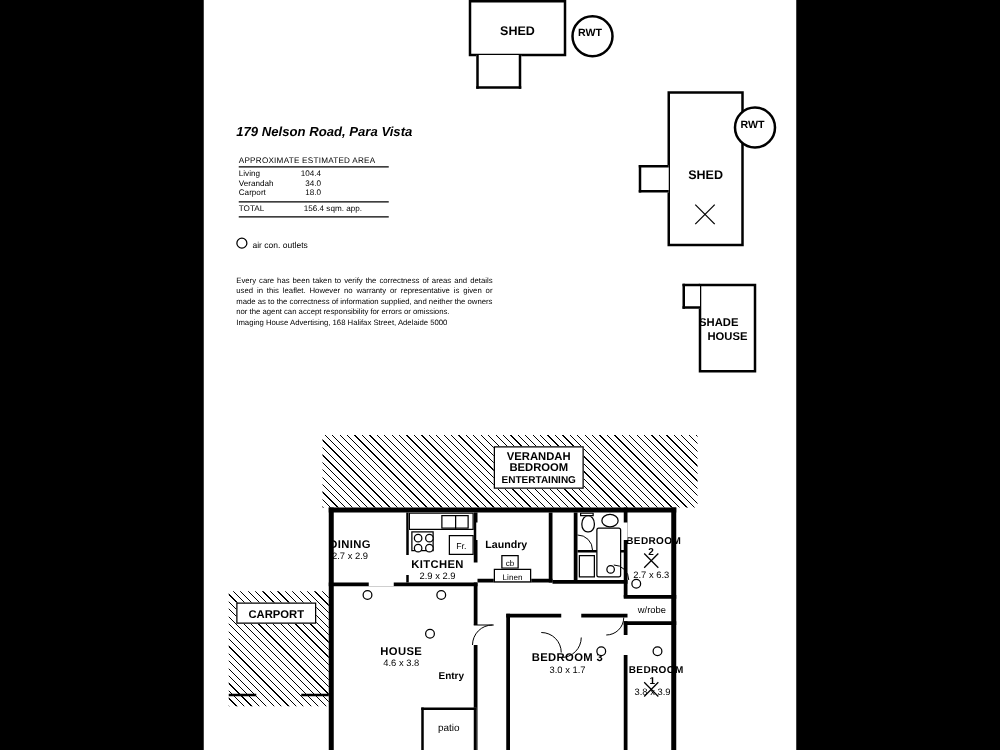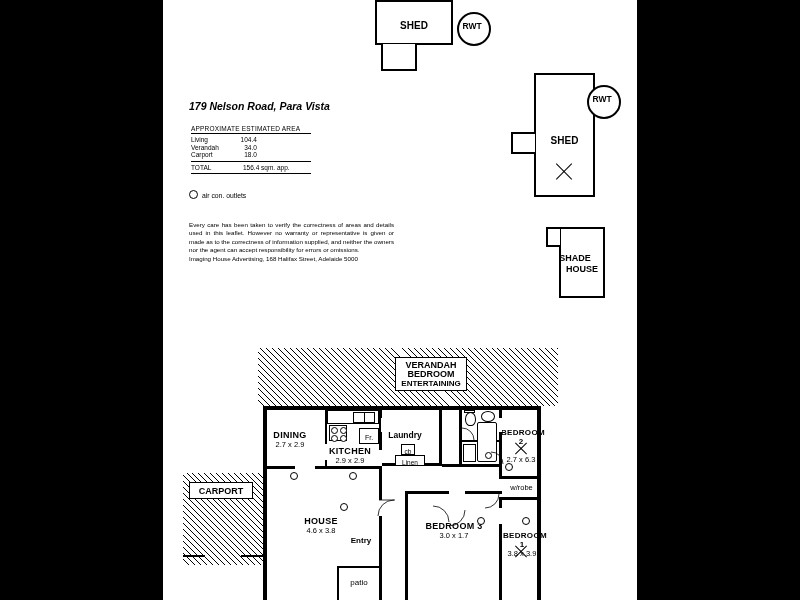--- a/index.html
+++ b/index.html
@@ -159,21 +159,21 @@
     <div class="bx" style="left:232px;top:455px;width:30px;height:11px;border-width:1px;"></div>
     <div class="lbl reg tiny" style="left:232px;top:457px;width:30px;">Linen</div>
 
     <div class="circ" style="left:302px;top:412px;width:9px;height:12px;border-radius:50% 50% 45% 45%;"></div>
     <div class="bx" style="left:301px;top:410px;width:11px;height:3px;border-width:1px;"></div>
     <div class="circ" style="left:318px;top:411px;width:12px;height:9px;"></div>
     <div class="bx" style="left:314px;top:422px;width:20px;height:40px;border-width:1px;border-radius:2px;"></div>
     <div class="circ" style="left:322px;top:452px;width:5px;height:5px;"></div>
     <div class="bx" style="left:300px;top:444px;width:13px;height:18px;border-width:1px;"></div>
 
-    <div class="rm" style="left:104px;top:430px;width:46px;">
+    <div class="rm" style="left:94px;top:430px;width:46px;">
       <div class="n">DINING</div>
       <div class="d">2.7 x 2.9</div>
     </div>
     <div class="rm" style="left:156px;top:446px;width:62px;">
       <div class="n">KITCHEN</div>
       <div class="d">2.9 x 2.9</div>
     </div>
     <div class="rm" style="left:110px;top:516px;width:96px;">
       <div class="n">HOUSE</div>
       <div class="d">4.6 x 3.8</div>

